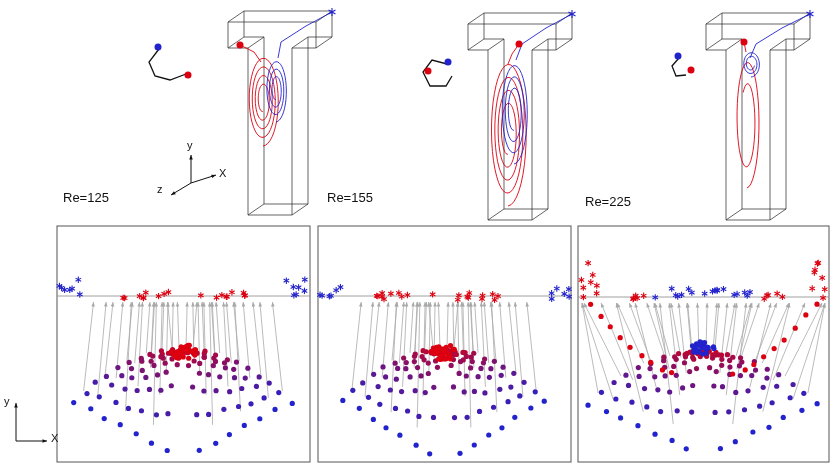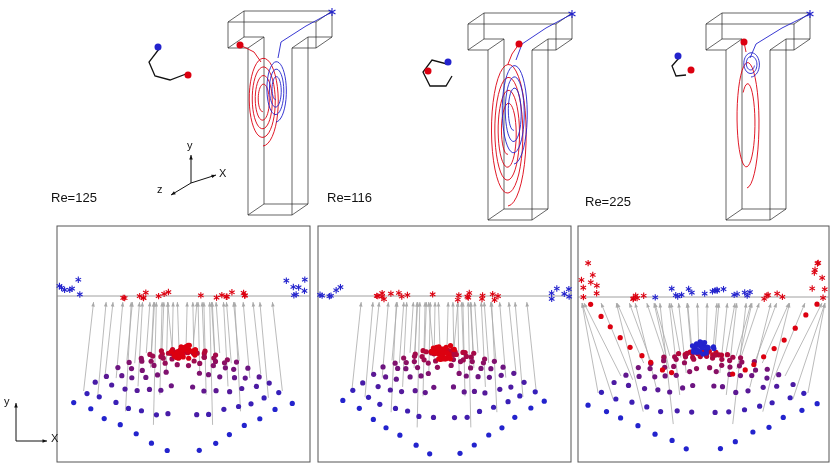--- a/index.html
+++ b/index.html
@@ -1075,22 +1075,22 @@
         <line x1="739.8293036198313" y1="295.593210549932" x2="734.2867410356109" y2="292.39321054993195" stroke="#2323cd" stroke-width="1.1"></line>
         <line x1="681.5679509919137" y1="291.71559582483025" x2="681.5679509919137" y2="298.1155958248302" stroke="#2323cd" stroke-width="1.1"></line>
         <line x1="684.3392322840239" y1="293.3155958248302" x2="678.7966696998035" y2="296.51559582483026" stroke="#2323cd" stroke-width="1.1"></line>
         <line x1="684.3392322840239" y1="296.51559582483026" x2="678.7966696998035" y2="293.3155958248302" stroke="#2323cd" stroke-width="1.1"></line>
         <line x1="717.2036897167563" y1="287.3857949163765" x2="717.2036897167563" y2="293.78579491637646" stroke="#2323cd" stroke-width="1.1"></line>
         <line x1="719.9749710088665" y1="288.98579491637645" x2="714.4324084246462" y2="292.1857949163765" stroke="#2323cd" stroke-width="1.1"></line>
         <line x1="719.9749710088665" y1="292.1857949163765" x2="714.4324084246462" y2="288.98579491637645" stroke="#2323cd" stroke-width="1.1"></line>
       </g>
     </svg>
 
-  <div class="lbl" style="left:51px;top:191px">Re=125</div>
-  <div class="lbl" style="left:327px;top:191px">Re=116</div>
+  <div class="lbl" style="left:63px;top:191px">Re=125</div>
+  <div class="lbl" style="left:327px;top:191px">Re=155</div>
   <div class="lbl" style="left:585px;top:195px">Re=225</div>
 
   <div class="lbl ax" style="left:187px;top:140px">y</div>
   <div class="lbl ax" style="left:219px;top:168px">X</div>
   <div class="lbl ax" style="left:157px;top:184px">z</div>
 
   <div class="lbl ax" style="left:4px;top:396px">y</div>
   <div class="lbl ax" style="left:51px;top:433px">X</div>
 </div>
 

